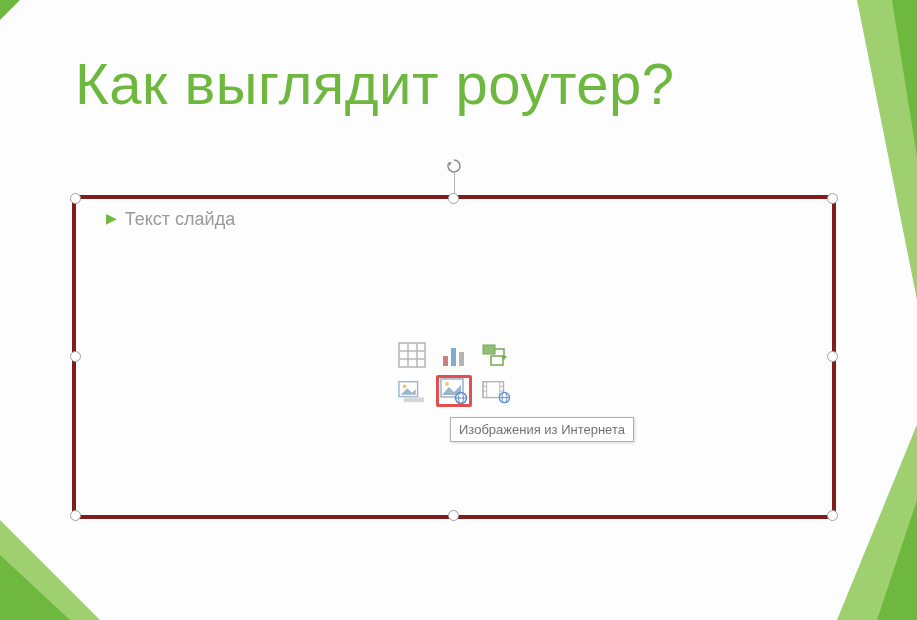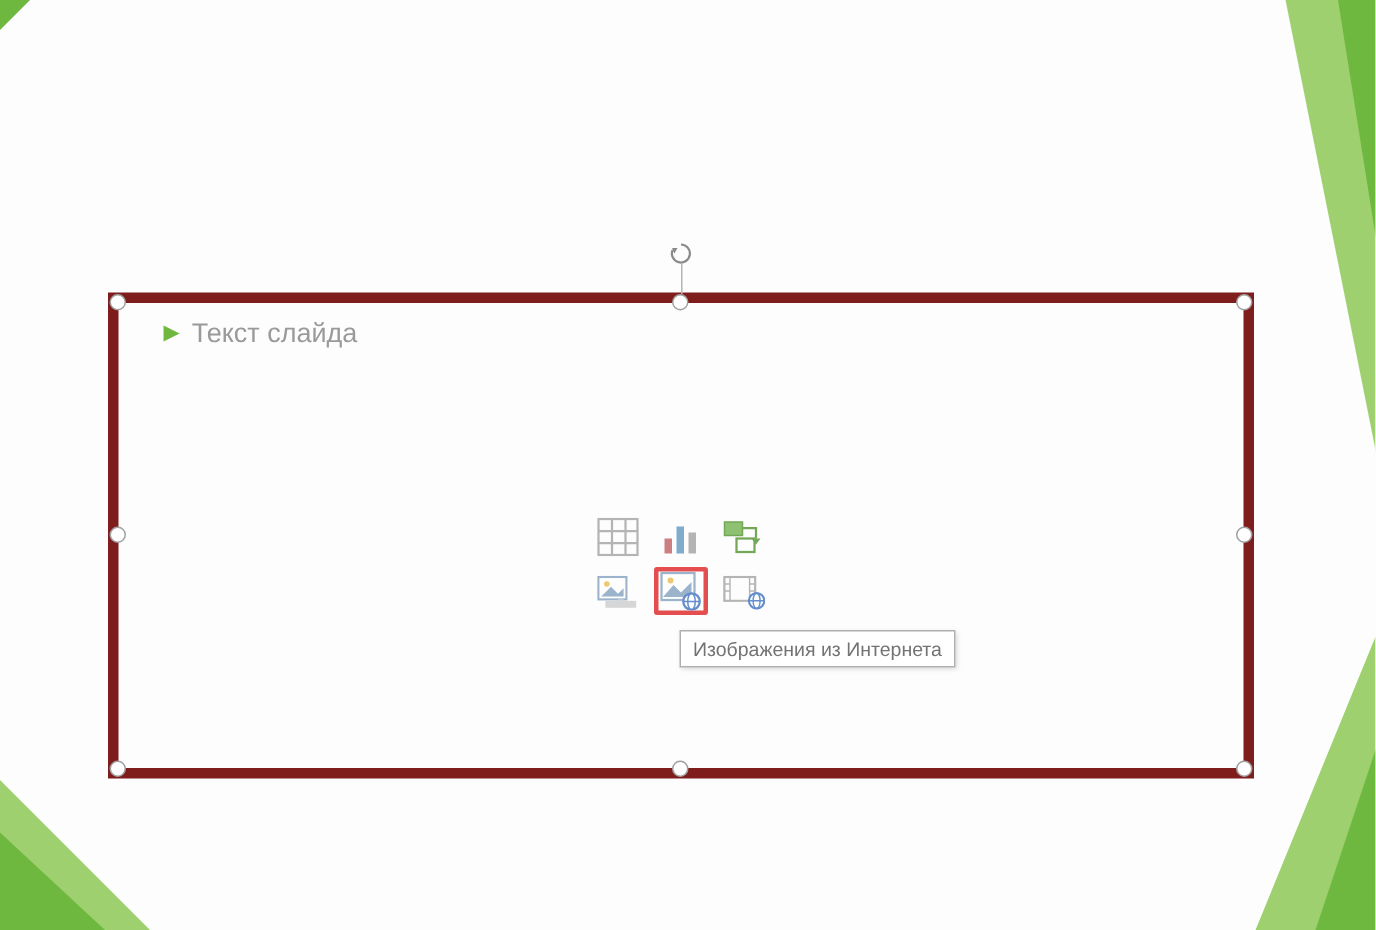--- a/index.html
+++ b/index.html
@@ -45,21 +45,21 @@
     color: #6fb83f;
     letter-spacing: 0.5px;
   }
   
   .content-frame {
     position: absolute;
     top: 195px;
     left: 72px;
     width: 764px;
     height: 324px;
-    border: 7px solid #7f1d1d;
+    border: 4px solid #7f1d1d;
   }
   .handle {
     position: absolute;
     width: 11px; height: 11px;
     background: #fff;
     border: 1px solid #a0a0a0;
     border-radius: 50%;
   }
   .h-tl { top: -6px; left: -6px; }
   .h-tr { top: -6px; right: -6px; }
@@ -150,20 +150,21 @@
 
   <div class="corner-right">
     <svg width="130" height="620" viewBox="0 0 130 620">
       <polygon points="130,0 130,350 60,0" fill="#9ed06f"></polygon>
       <polygon points="130,0 130,220 95,0" fill="#6fb83f"></polygon>
       <polygon points="130,400 130,620 40,620" fill="#9ed06f"></polygon>
       <polygon points="130,470 130,620 80,620" fill="#6fb83f"></polygon>
     </svg>
   </div>
 
+  <div class="title">Как выглядит роутер?</div>
 
   <div class="content-frame">
     <div class="rotate-line"></div>
     <div class="rotate-handle">
       <svg viewBox="0 0 24 24" width="18" height="18">
         <path d="M12 4 a8 8 0 1 1 -7.5 5" fill="none" stroke="#8a8a8a" stroke-width="2"></path>
         <polygon points="4,7 9,7 6,12" fill="#8a8a8a"></polygon>
       </svg>
     </div>
     <div class="handle h-tl"></div>

